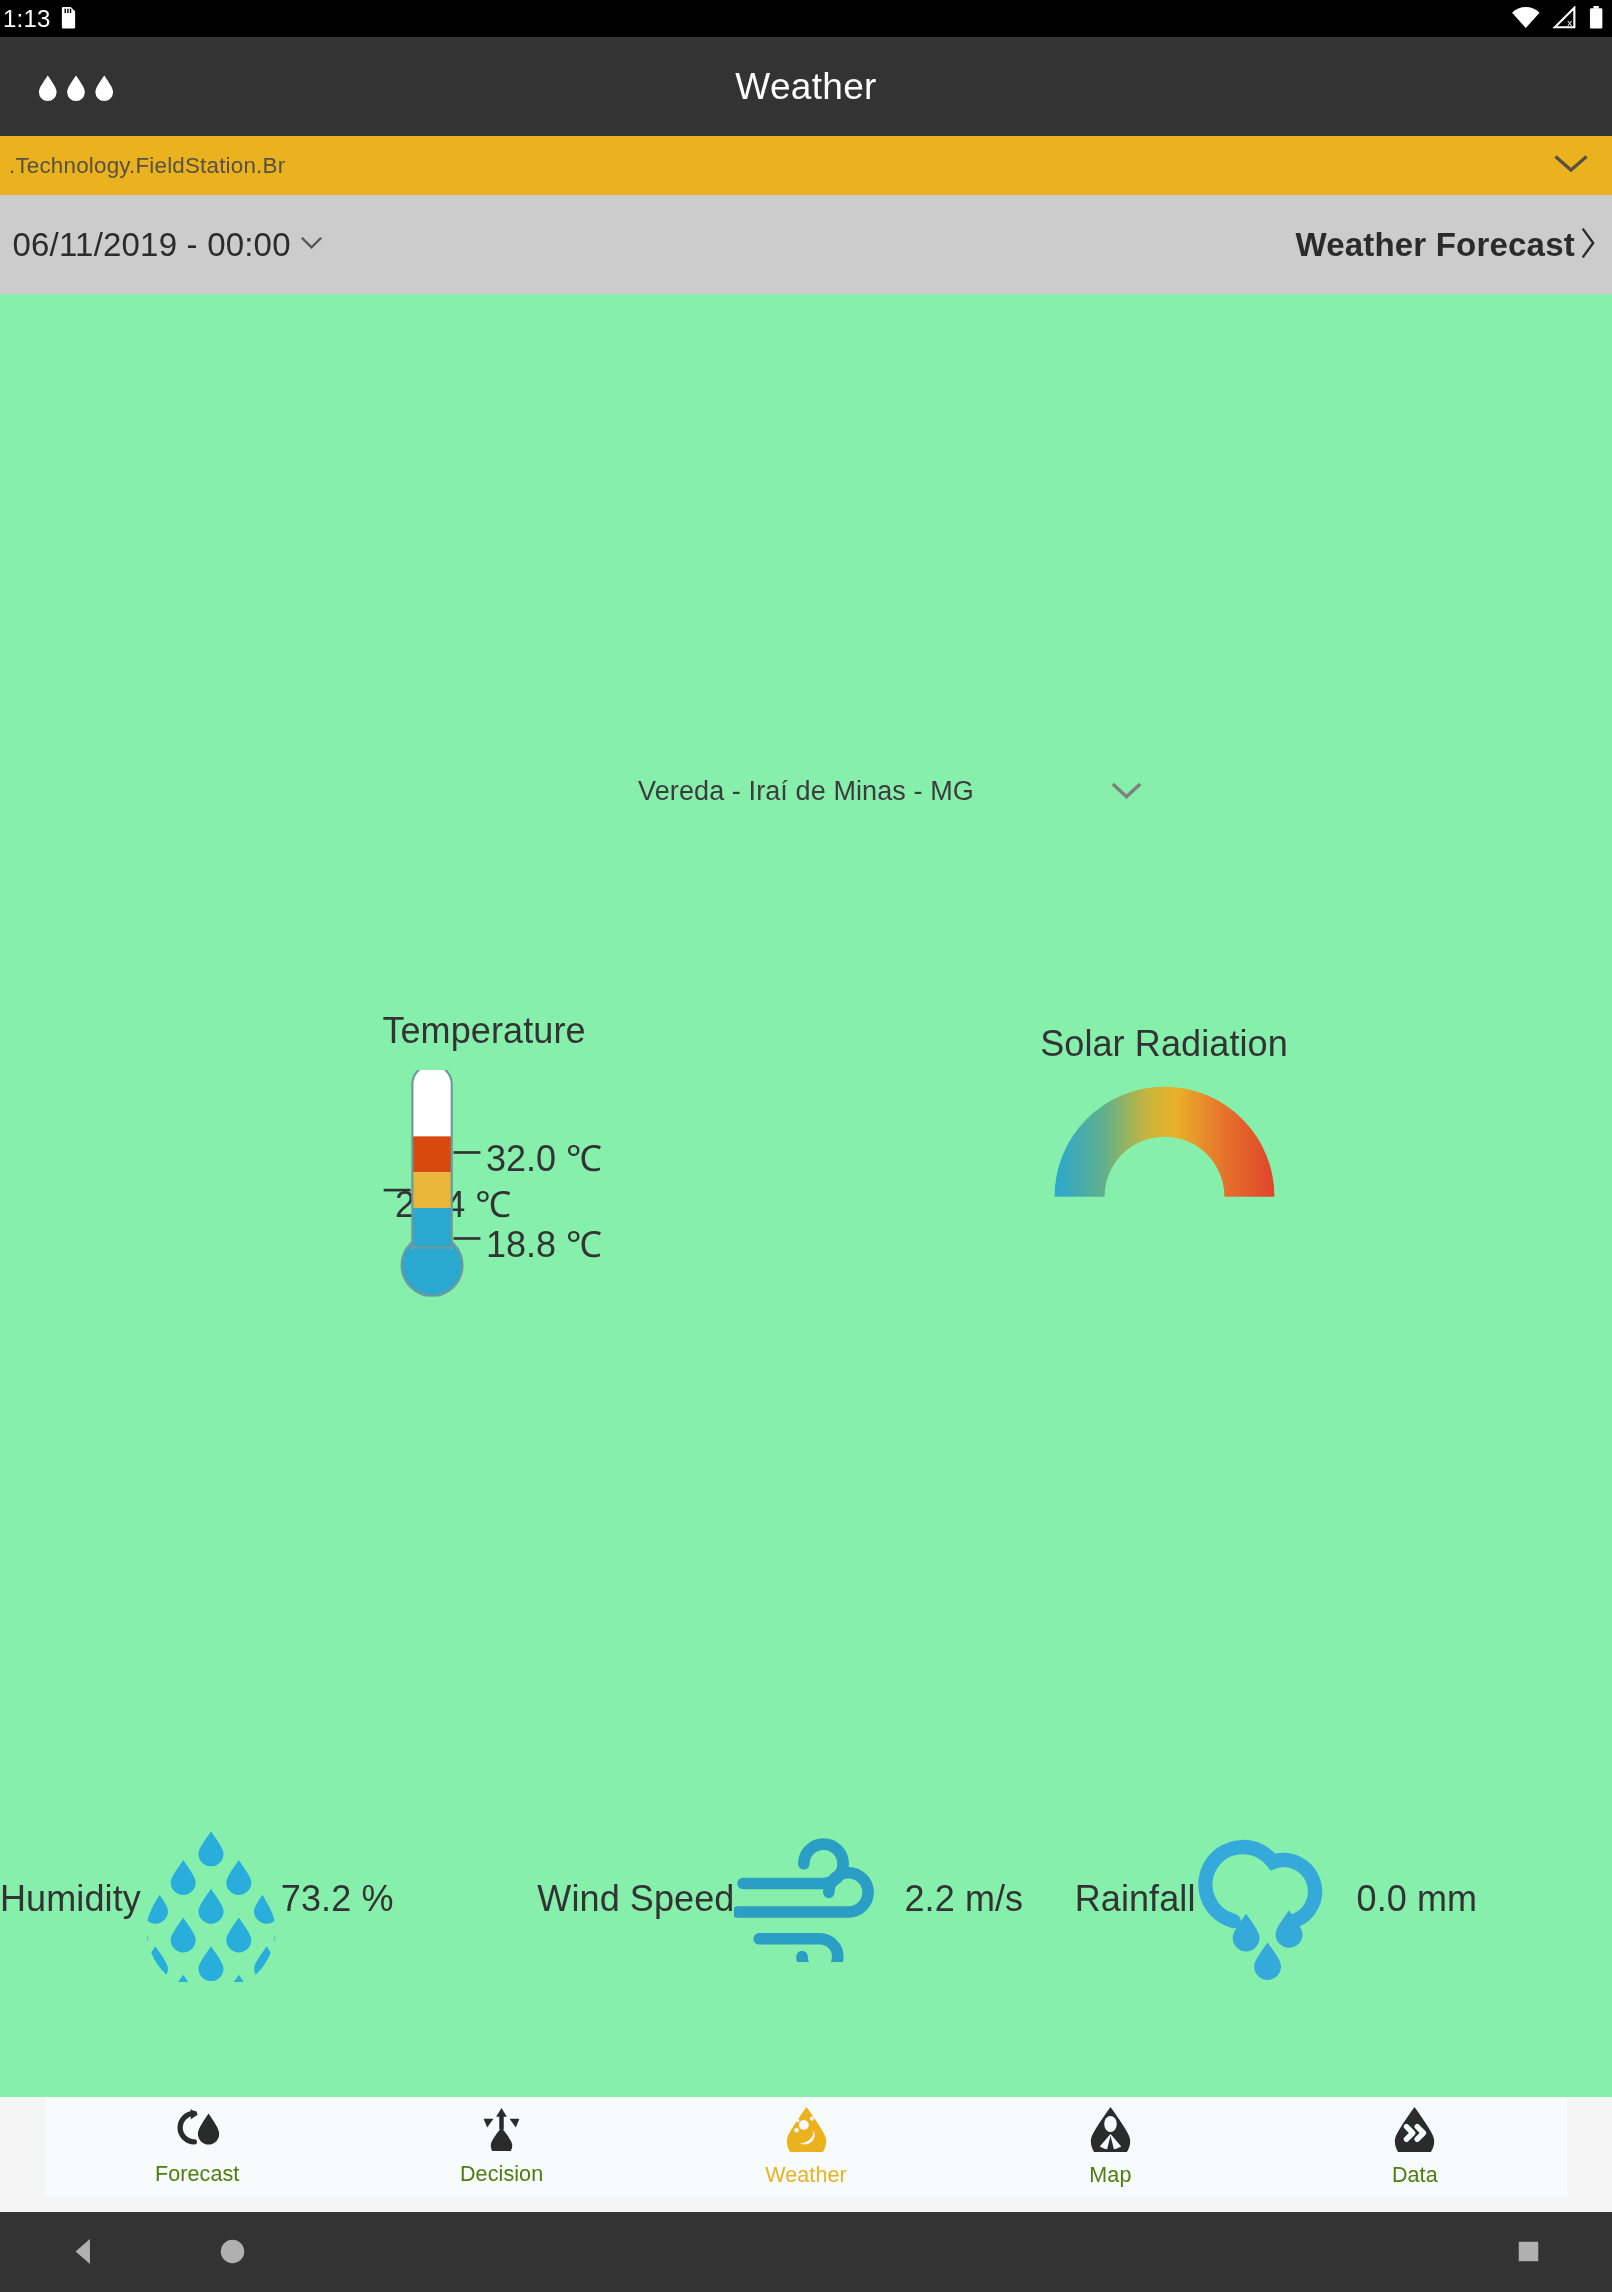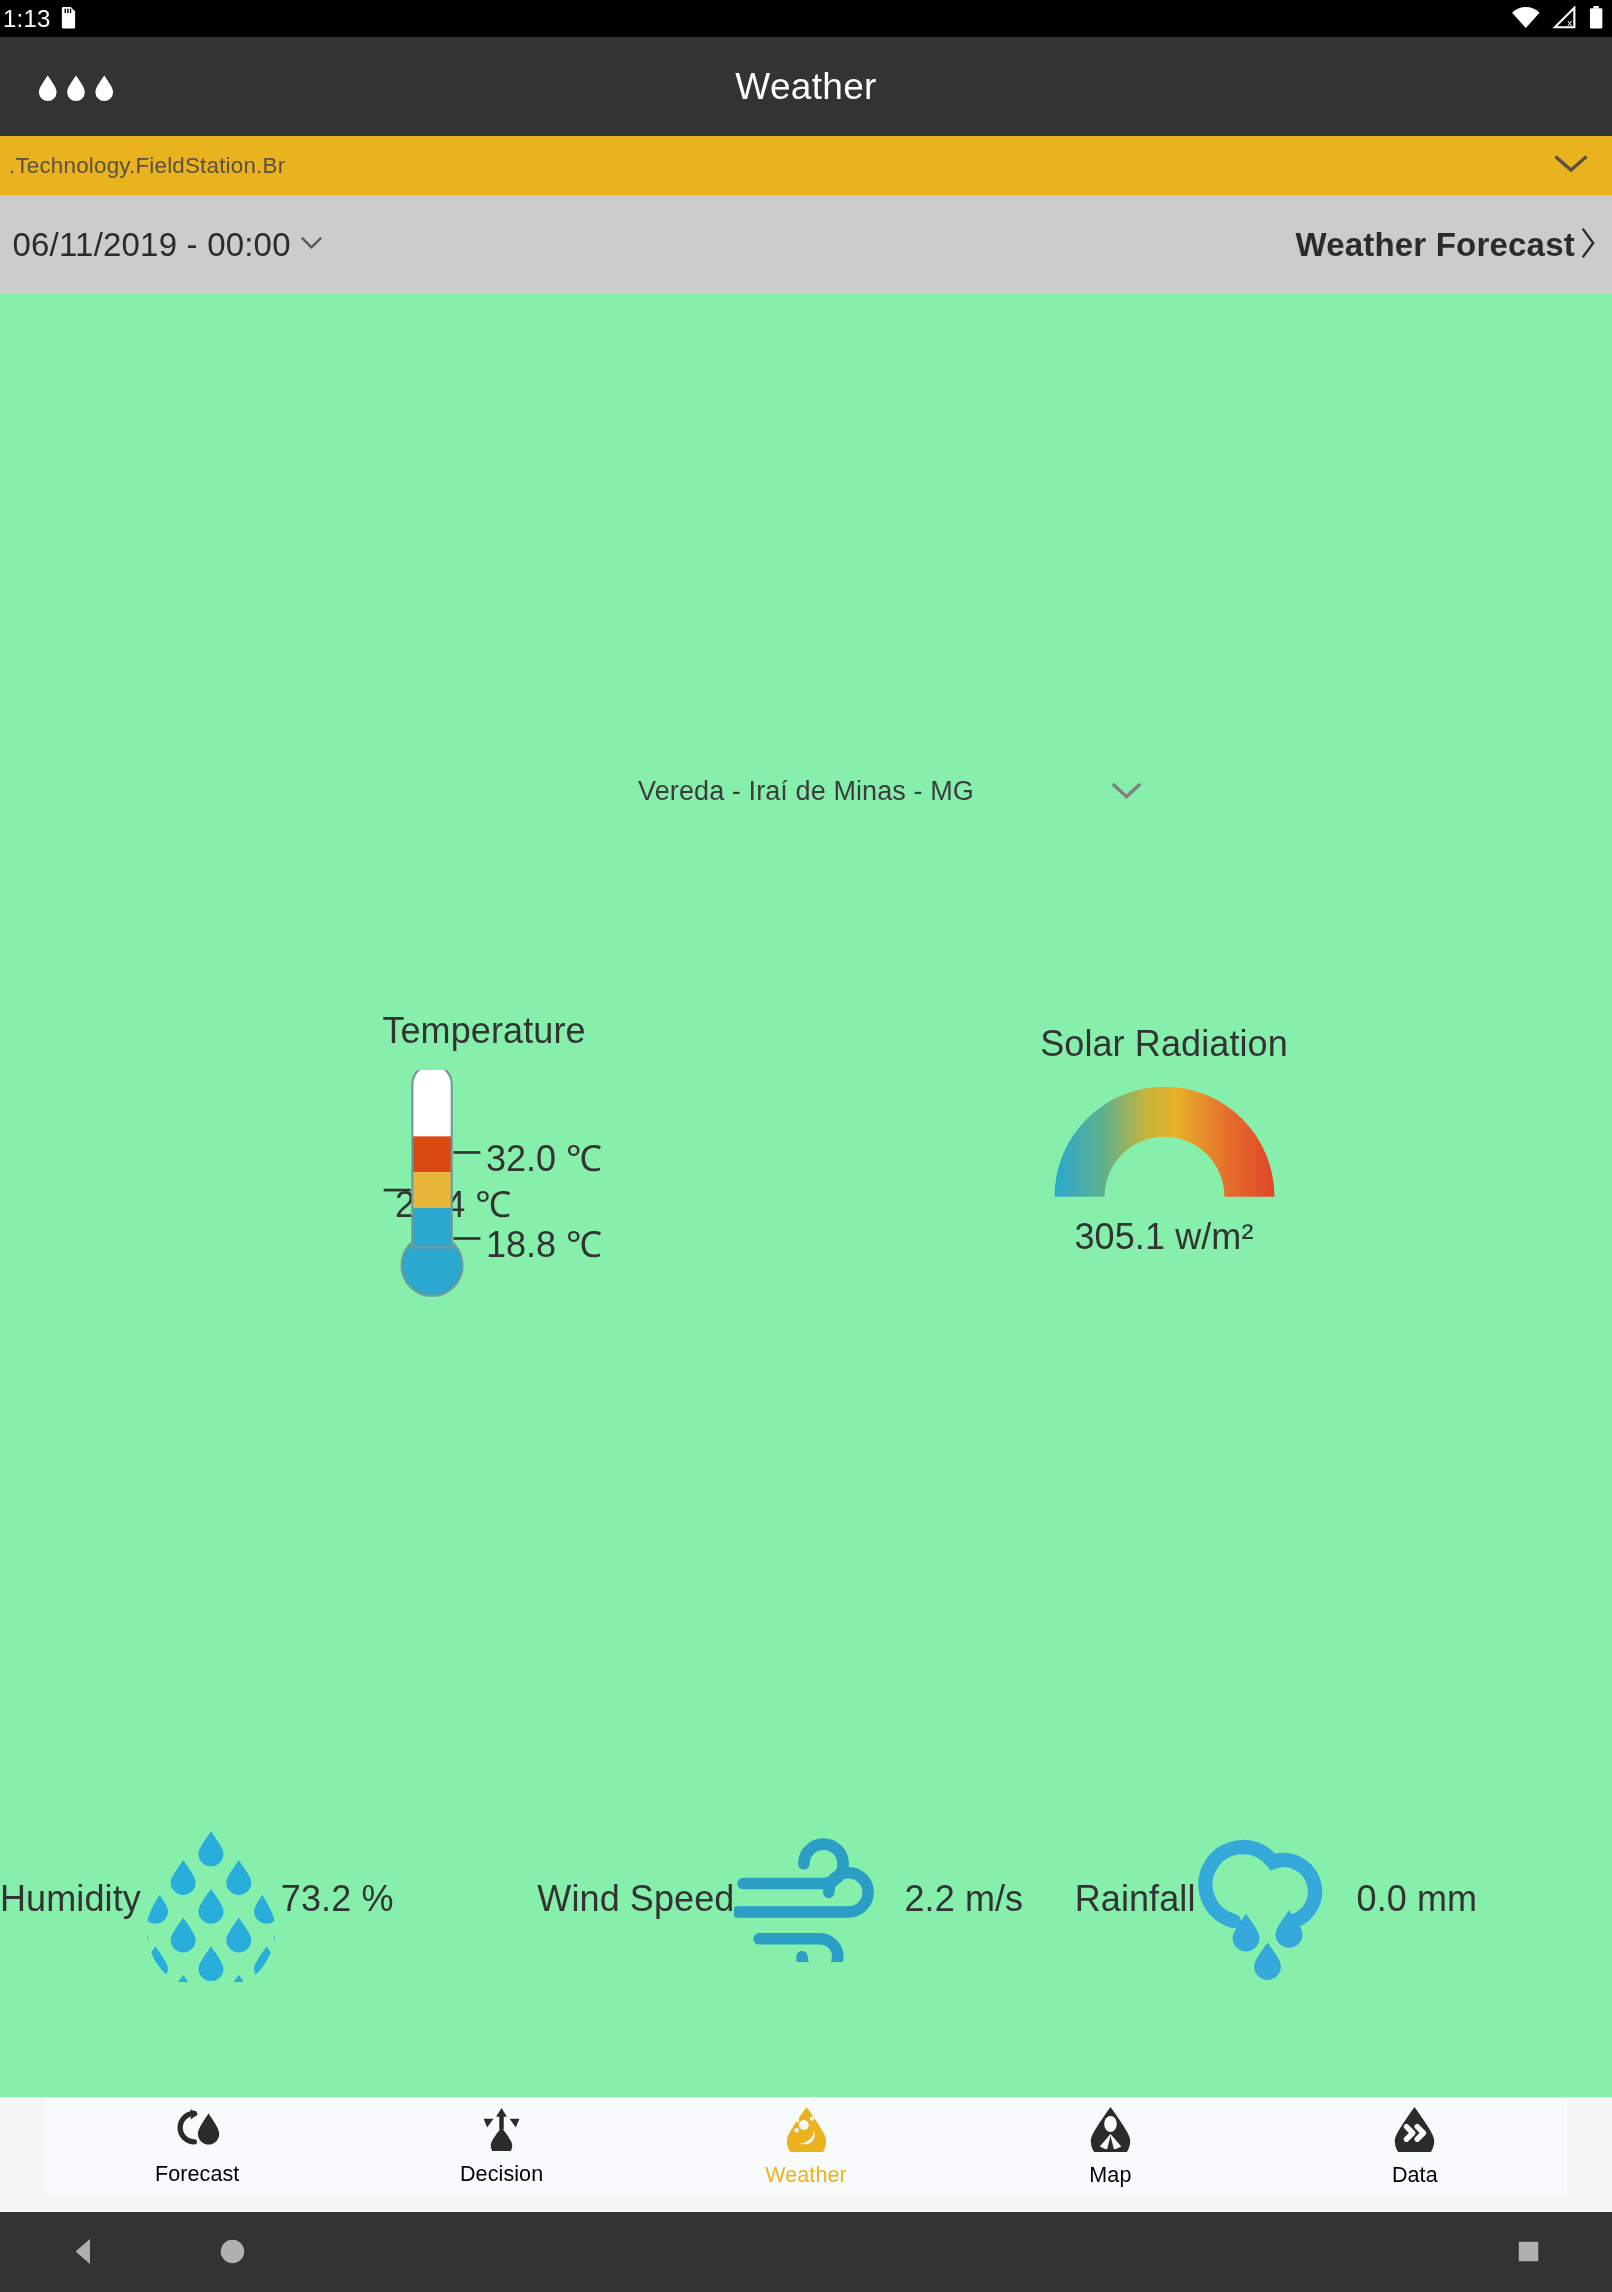--- a/index.html
+++ b/index.html
@@ -257,21 +257,21 @@
     flex: 1 1 0;
     display: flex;
     flex-direction: column;
     align-items: center;
     justify-content: center;
     gap: 7.2px;
     cursor: pointer;
   }
   .tab-label {
     font-size: 21.5px;
-    color: #000000;
+    color: #4d7c0f;
     letter-spacing: 0.1px;
   }
   .tab.active .tab-label {
     color: #ebb21f;
   }
 
   .tabbar-spacer {
     flex: 0 0 auto;
     height: 16px;
     background: #f5f5f5;
@@ -427,21 +427,20 @@
                 <stop offset="22%" stop-color="#5fb08e"></stop>
                 <stop offset="42%" stop-color="#c7b43c"></stop>
                 <stop offset="55%" stop-color="#e8b22a"></stop>
                 <stop offset="78%" stop-color="#e5702c"></stop>
                 <stop offset="100%" stop-color="#e0452a"></stop>
               </linearGradient>
             </defs>
             <path d="M6 126 A123 123 0 0 1 252 126 L196 126 A67 67 0 0 0 62 126 Z" fill="url(#solarGrad)"></path>
           </svg>
         </div>
-        <div class="widget-value">305.1 w/m²</div>
       </div>
     </div>
 
     <div class="row-bottom">
 
       <div class="cell">
         <div class="widget-title">Humidity</div>
         <div class="icon-wrap">
           <svg width="140" height="165" viewBox="0 0 156 184">
             <defs>

